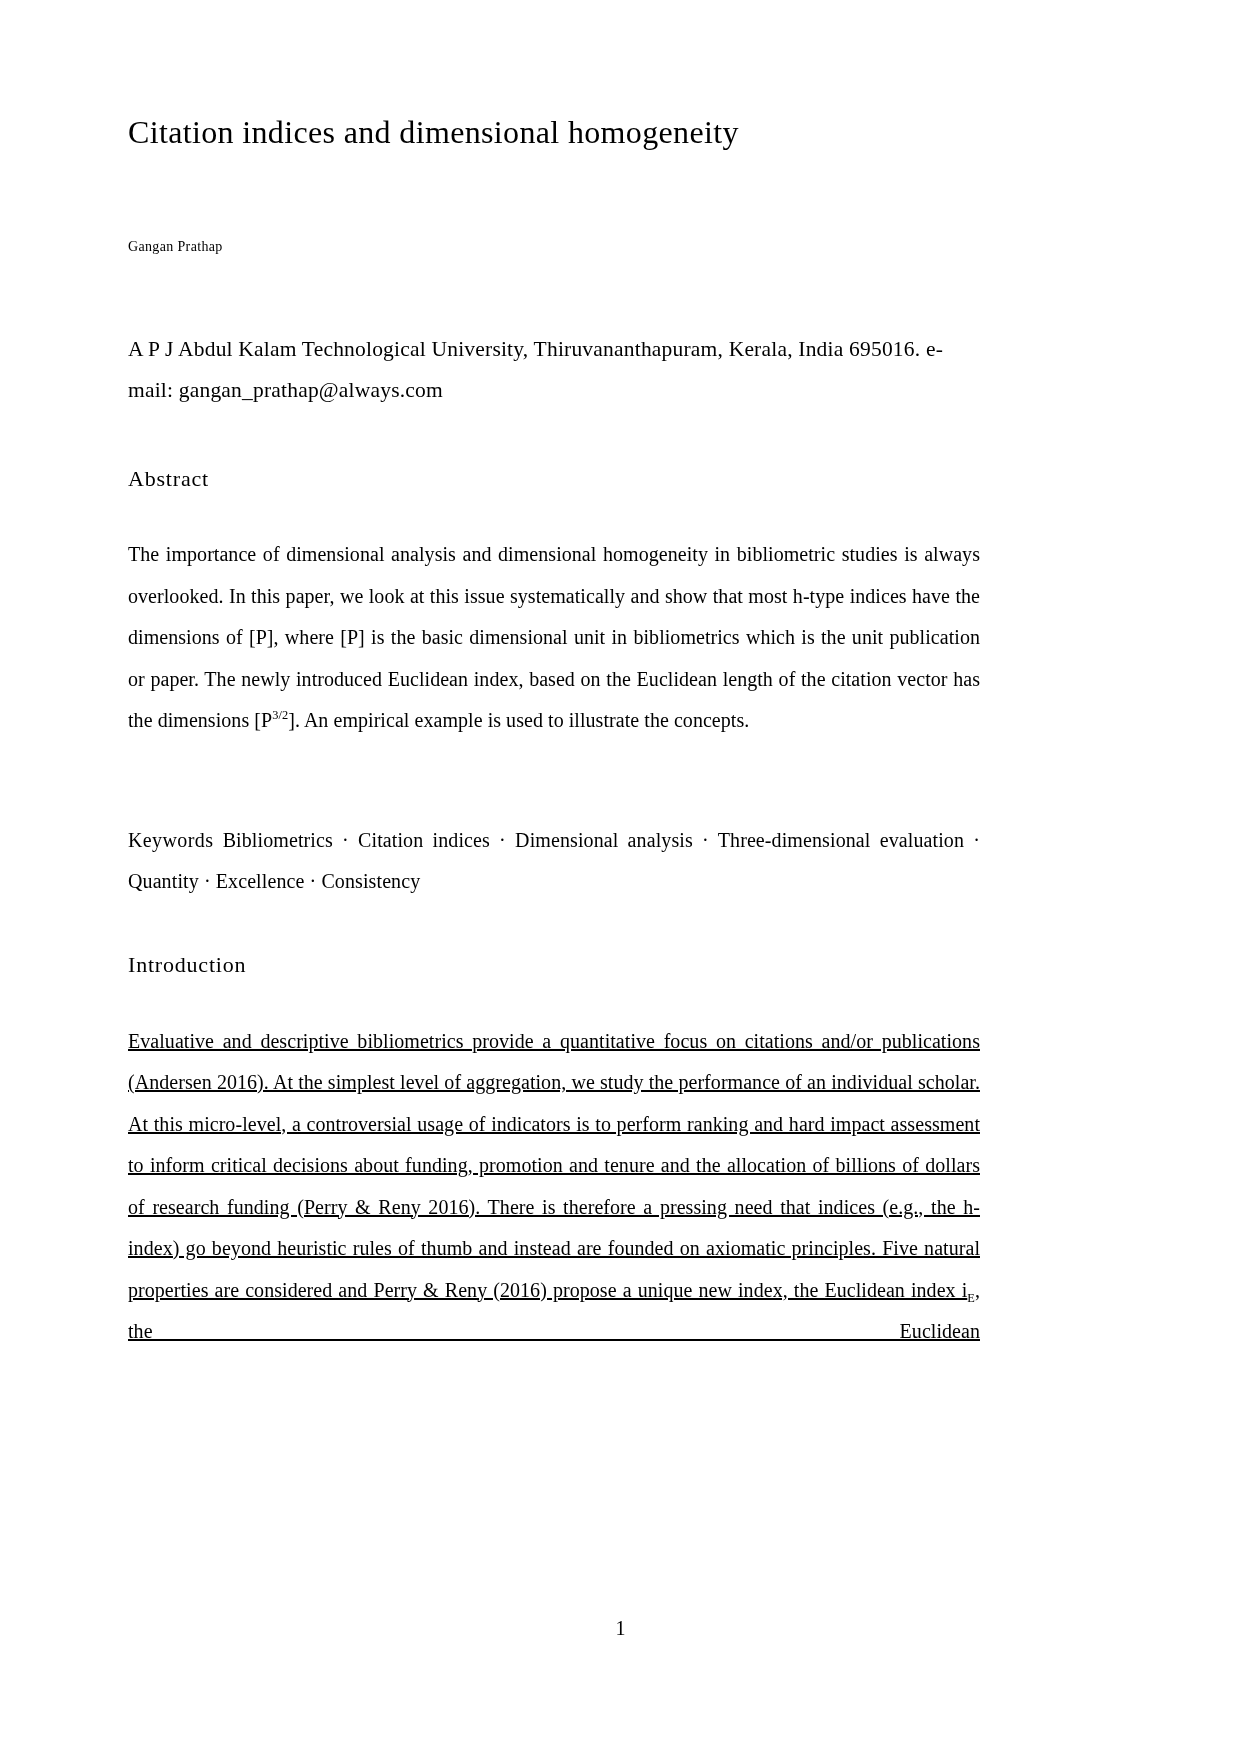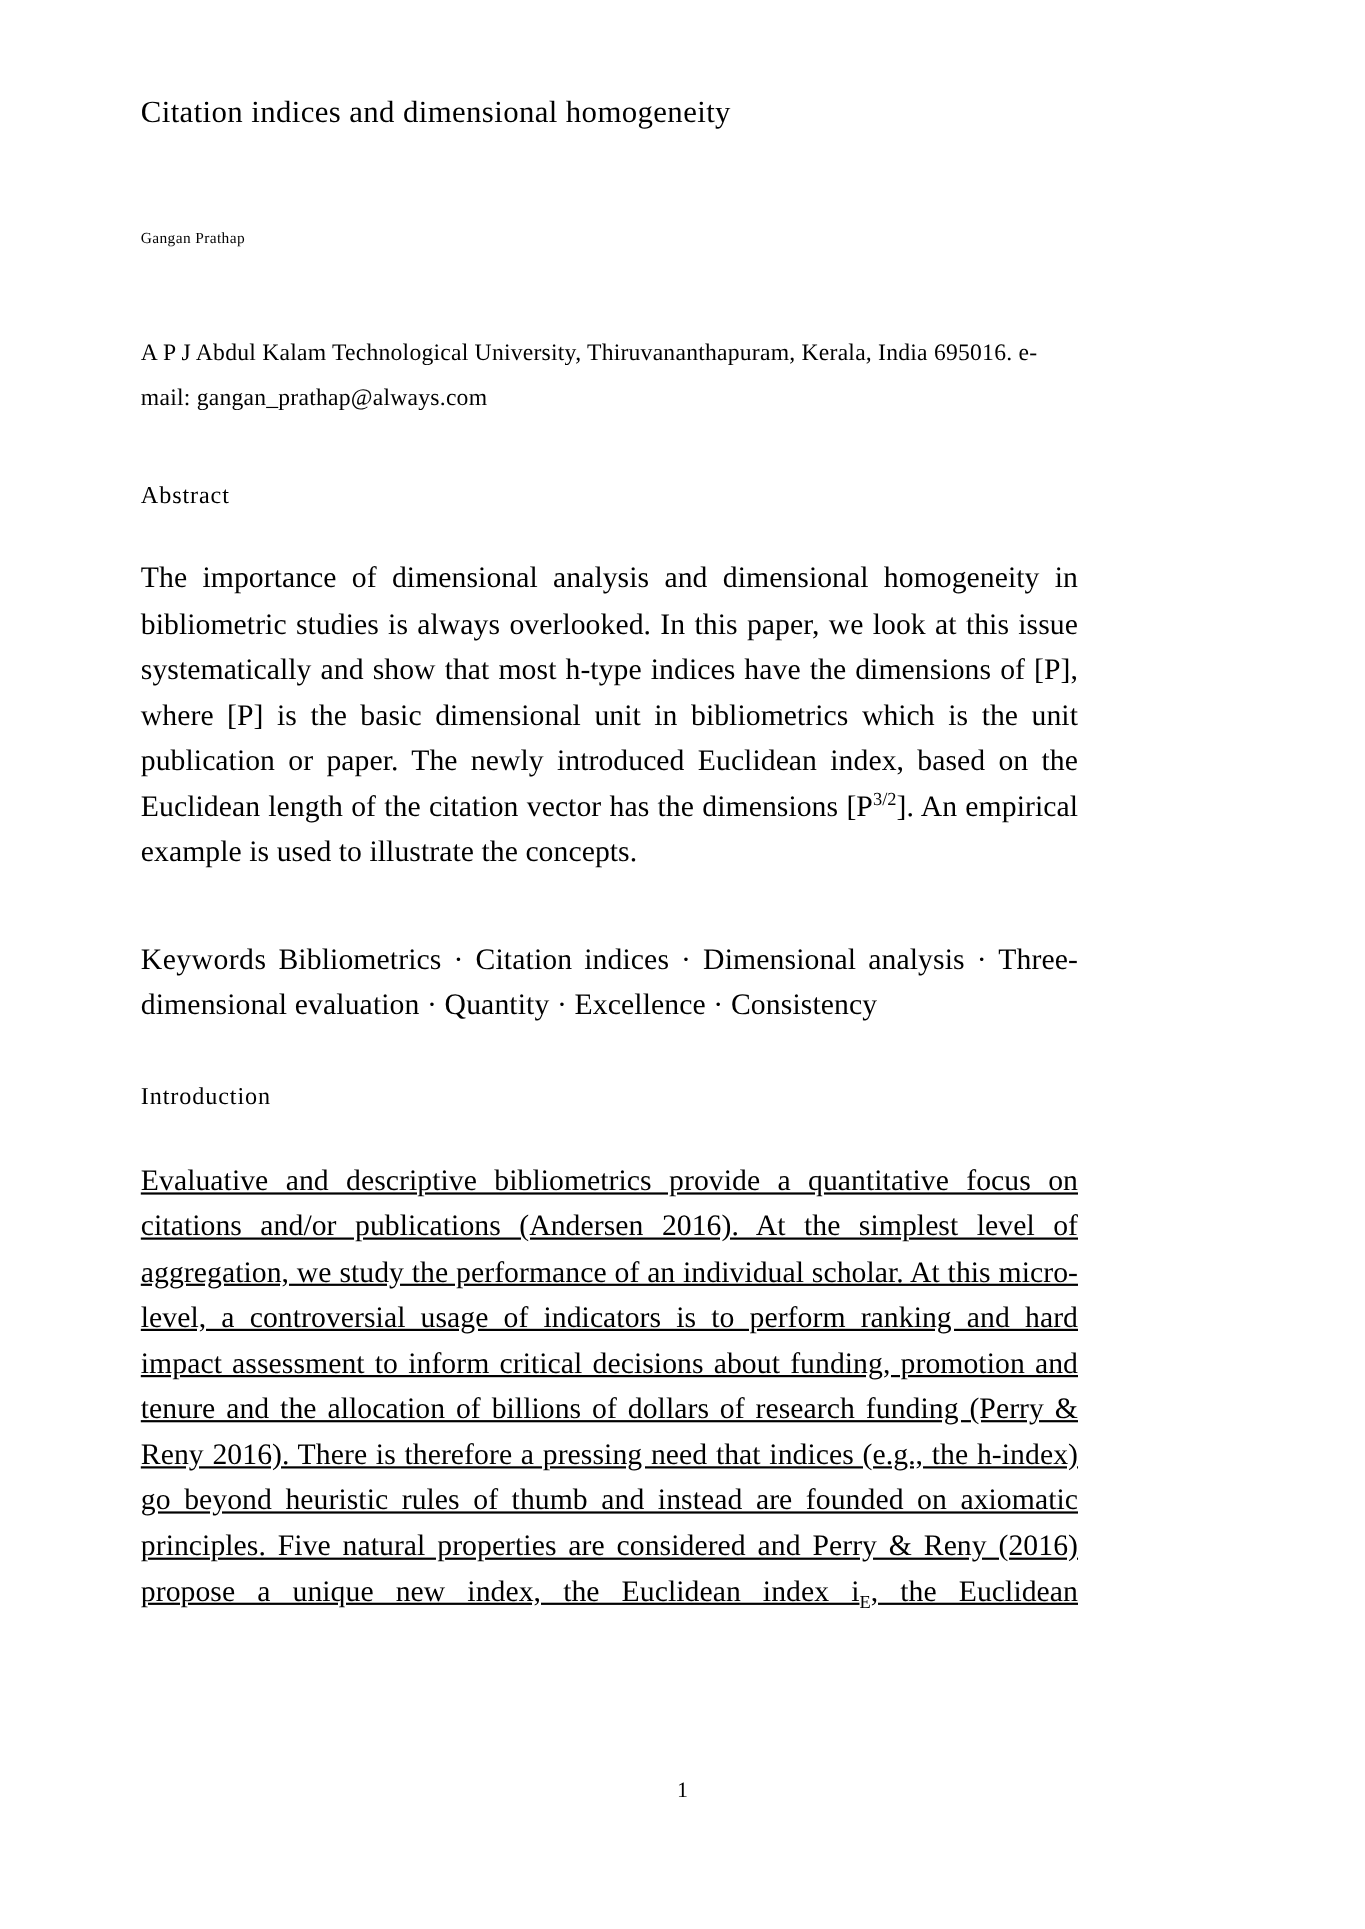--- a/index.html
+++ b/index.html
@@ -19,24 +19,24 @@
   }
   .content {
     position: absolute;
     left: 128px;
     top: 0;
     width: 852px;
   }
 
   
   .doc-title {
-    font-size: 28px;
+    font-size: 32px;
     line-height: 34px;
     letter-spacing: 0.35px;
-    margin-top: 86px;
+    margin-top: 115px;
     font-weight: 400;
   }
 
   
   .author {
     font-size: 14px;
     line-height: 28px;
     letter-spacing: 0.35px;
     margin-top: 84px;
   }
@@ -57,29 +57,29 @@
     line-height: 28px;
     letter-spacing: 0.8px;
     margin-top: 0;
     font-weight: 400;
   }
   .heading-abstract { margin-top: 54px; }
   .heading-introduction { margin-top: 48px; }
 
   
   .body-par {
-    font-size: 27px;
+    font-size: 20px;
     line-height: 41.5px;
     text-align: justify;
     text-justify: inter-word;
     letter-spacing: 0.05px;
     margin: 0;
   }
   .abstract-body { margin-top: 41px; }
-  .keywords { margin-top: 56px; letter-spacing: 0.1px; }
+  .keywords { margin-top: 78px; letter-spacing: 0.1px; }
   .intro-body { margin-top: 42px; }
 
   
   .just-all { text-align: justify; text-decoration: underline; }
   .just-all:after {
     content: "";
     display: inline-block;
     width: 100%;
   }
 

